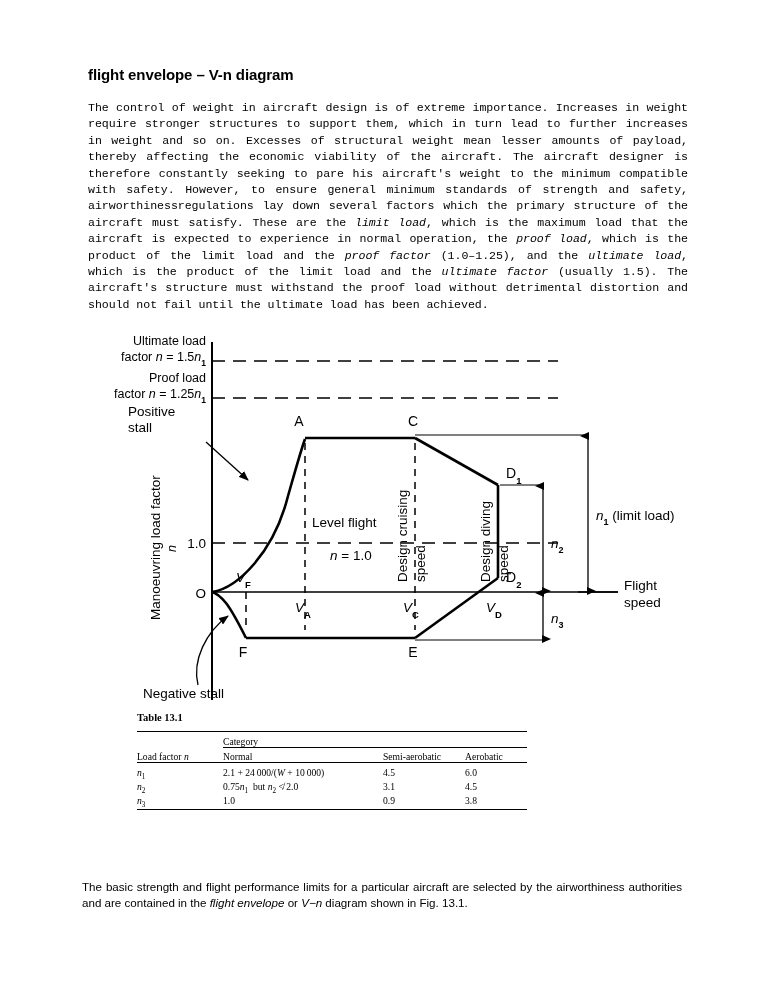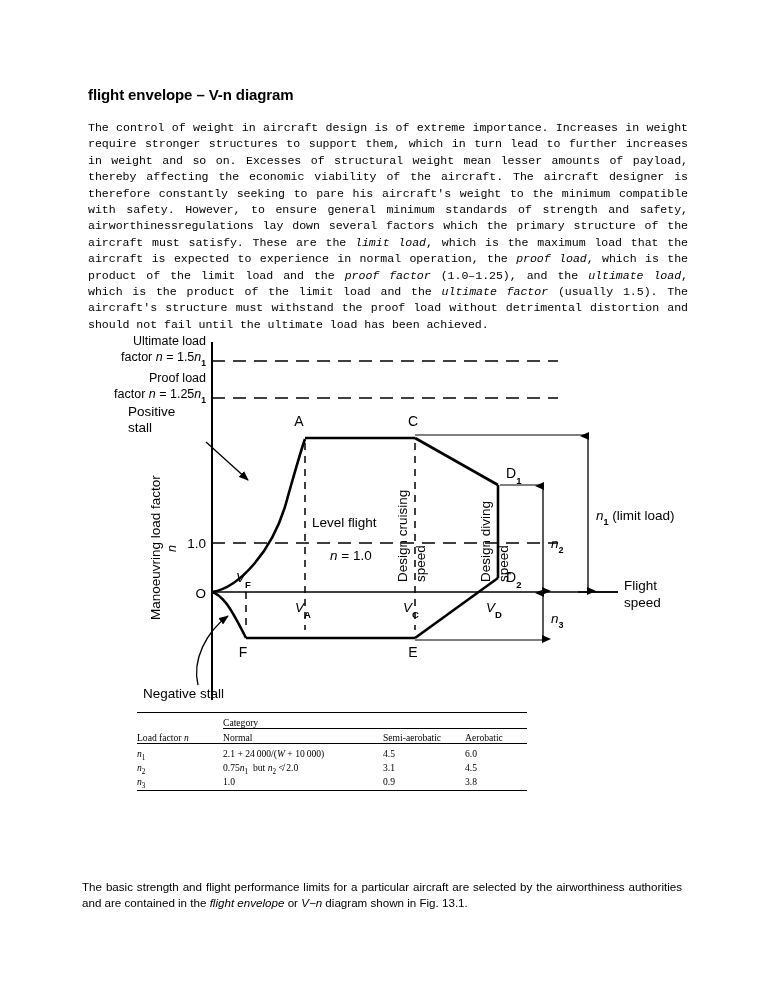--- a/index.html
+++ b/index.html
@@ -20,21 +20,21 @@
   }
   .content{
     position:absolute;
     left:88px; top:0;
     width:600px;
   }
   h1.title{
     font-size:15px;
     font-weight:bold;
     margin:0;
-    padding-top:86px;
+    padding-top:66px;
     letter-spacing:-0.1px;
   }
   p.body{
     font-size:11.6px;
     line-height:16.4px;
     text-align:justify;
     margin:0;
     padding-top:17px;
     letter-spacing:-0.05px;
     font-family:Liberation Mono, monospace;
@@ -240,20 +240,21 @@
         <tspan font-style="italic">V</tspan><tspan baseline-shift="sub" font-size="9.5" font-weight="bold">C</tspan>
       </text>
       <text x="398" y="292" font-family="Liberation Sans, sans-serif" font-size="13.5">
         <tspan font-style="italic">V</tspan><tspan baseline-shift="sub" font-size="9.5" font-weight="bold">D</tspan>
       </text>
 
     </svg>
   </div>
 
   <div class="tablewrap">
+    <div class="tbl-caption">Table 13.1</div>
     <table class="data">
       <tbody>
           <tr class="rule-top">
         <td class="c1"></td>
             <td class="c2"></td>
             <td class="c3"></td>
             <td class="c4"></td>
       </tr>
       <tr class="catrow">
         <td class="c1"></td>

